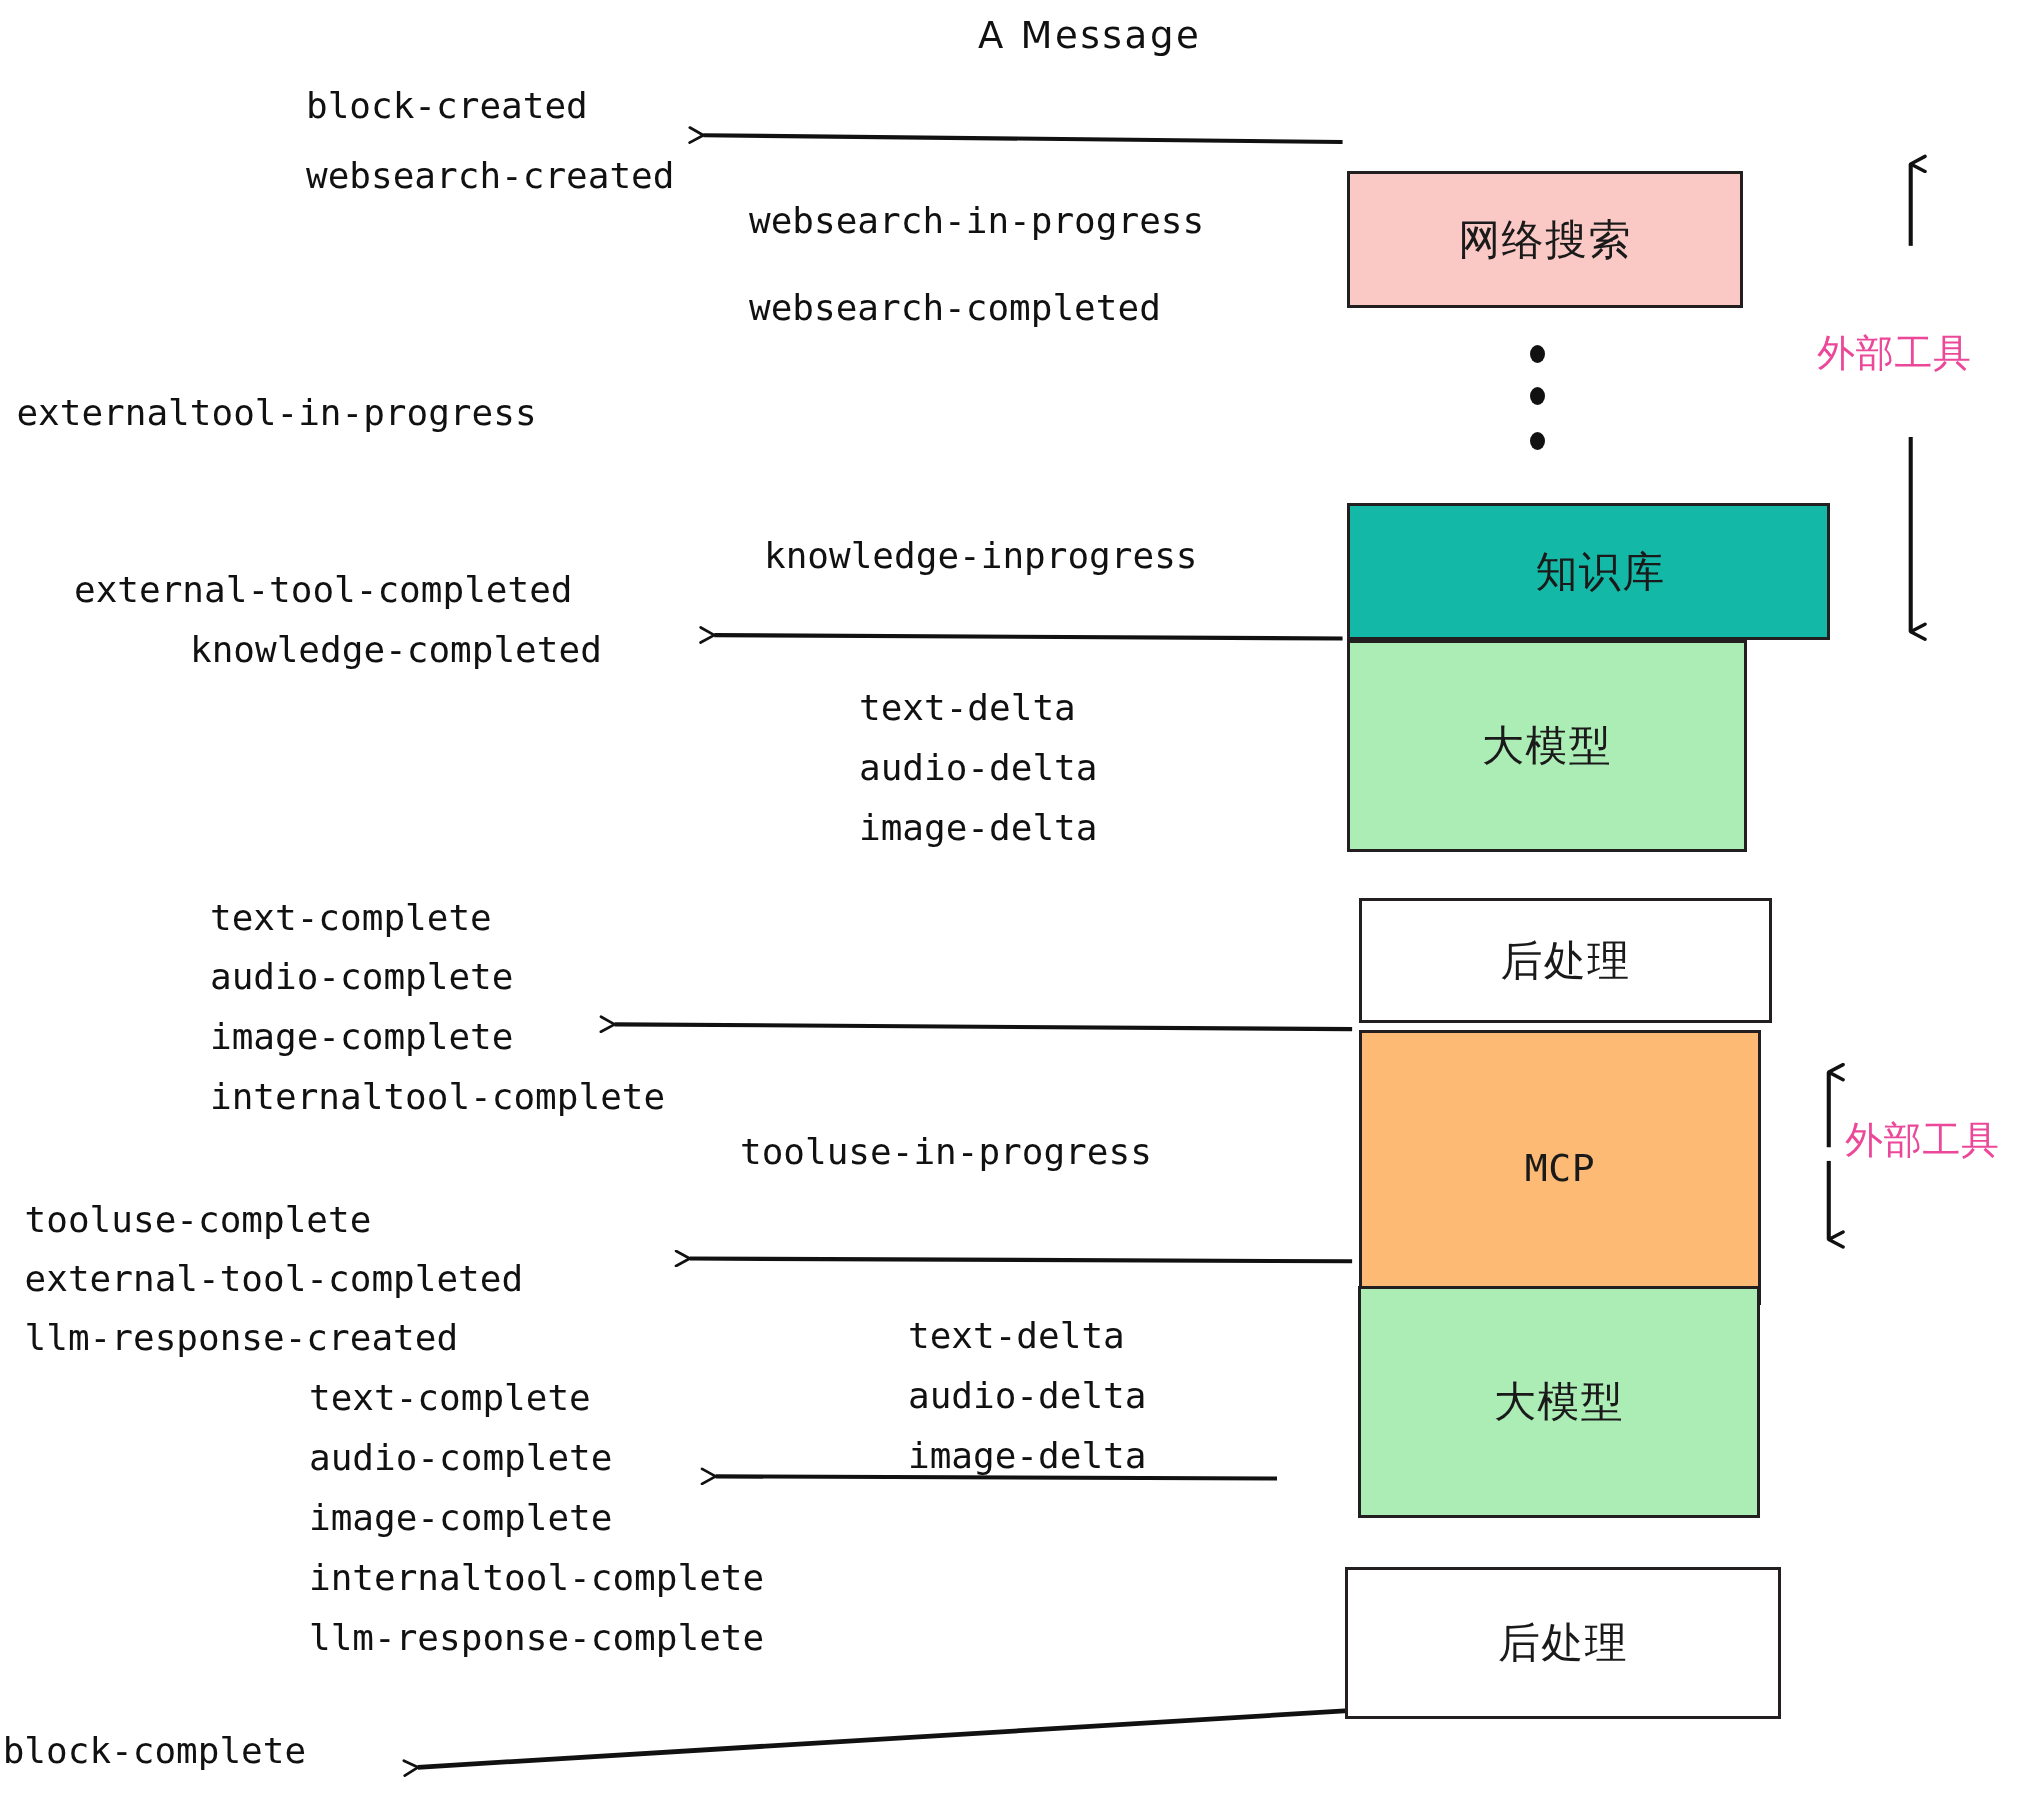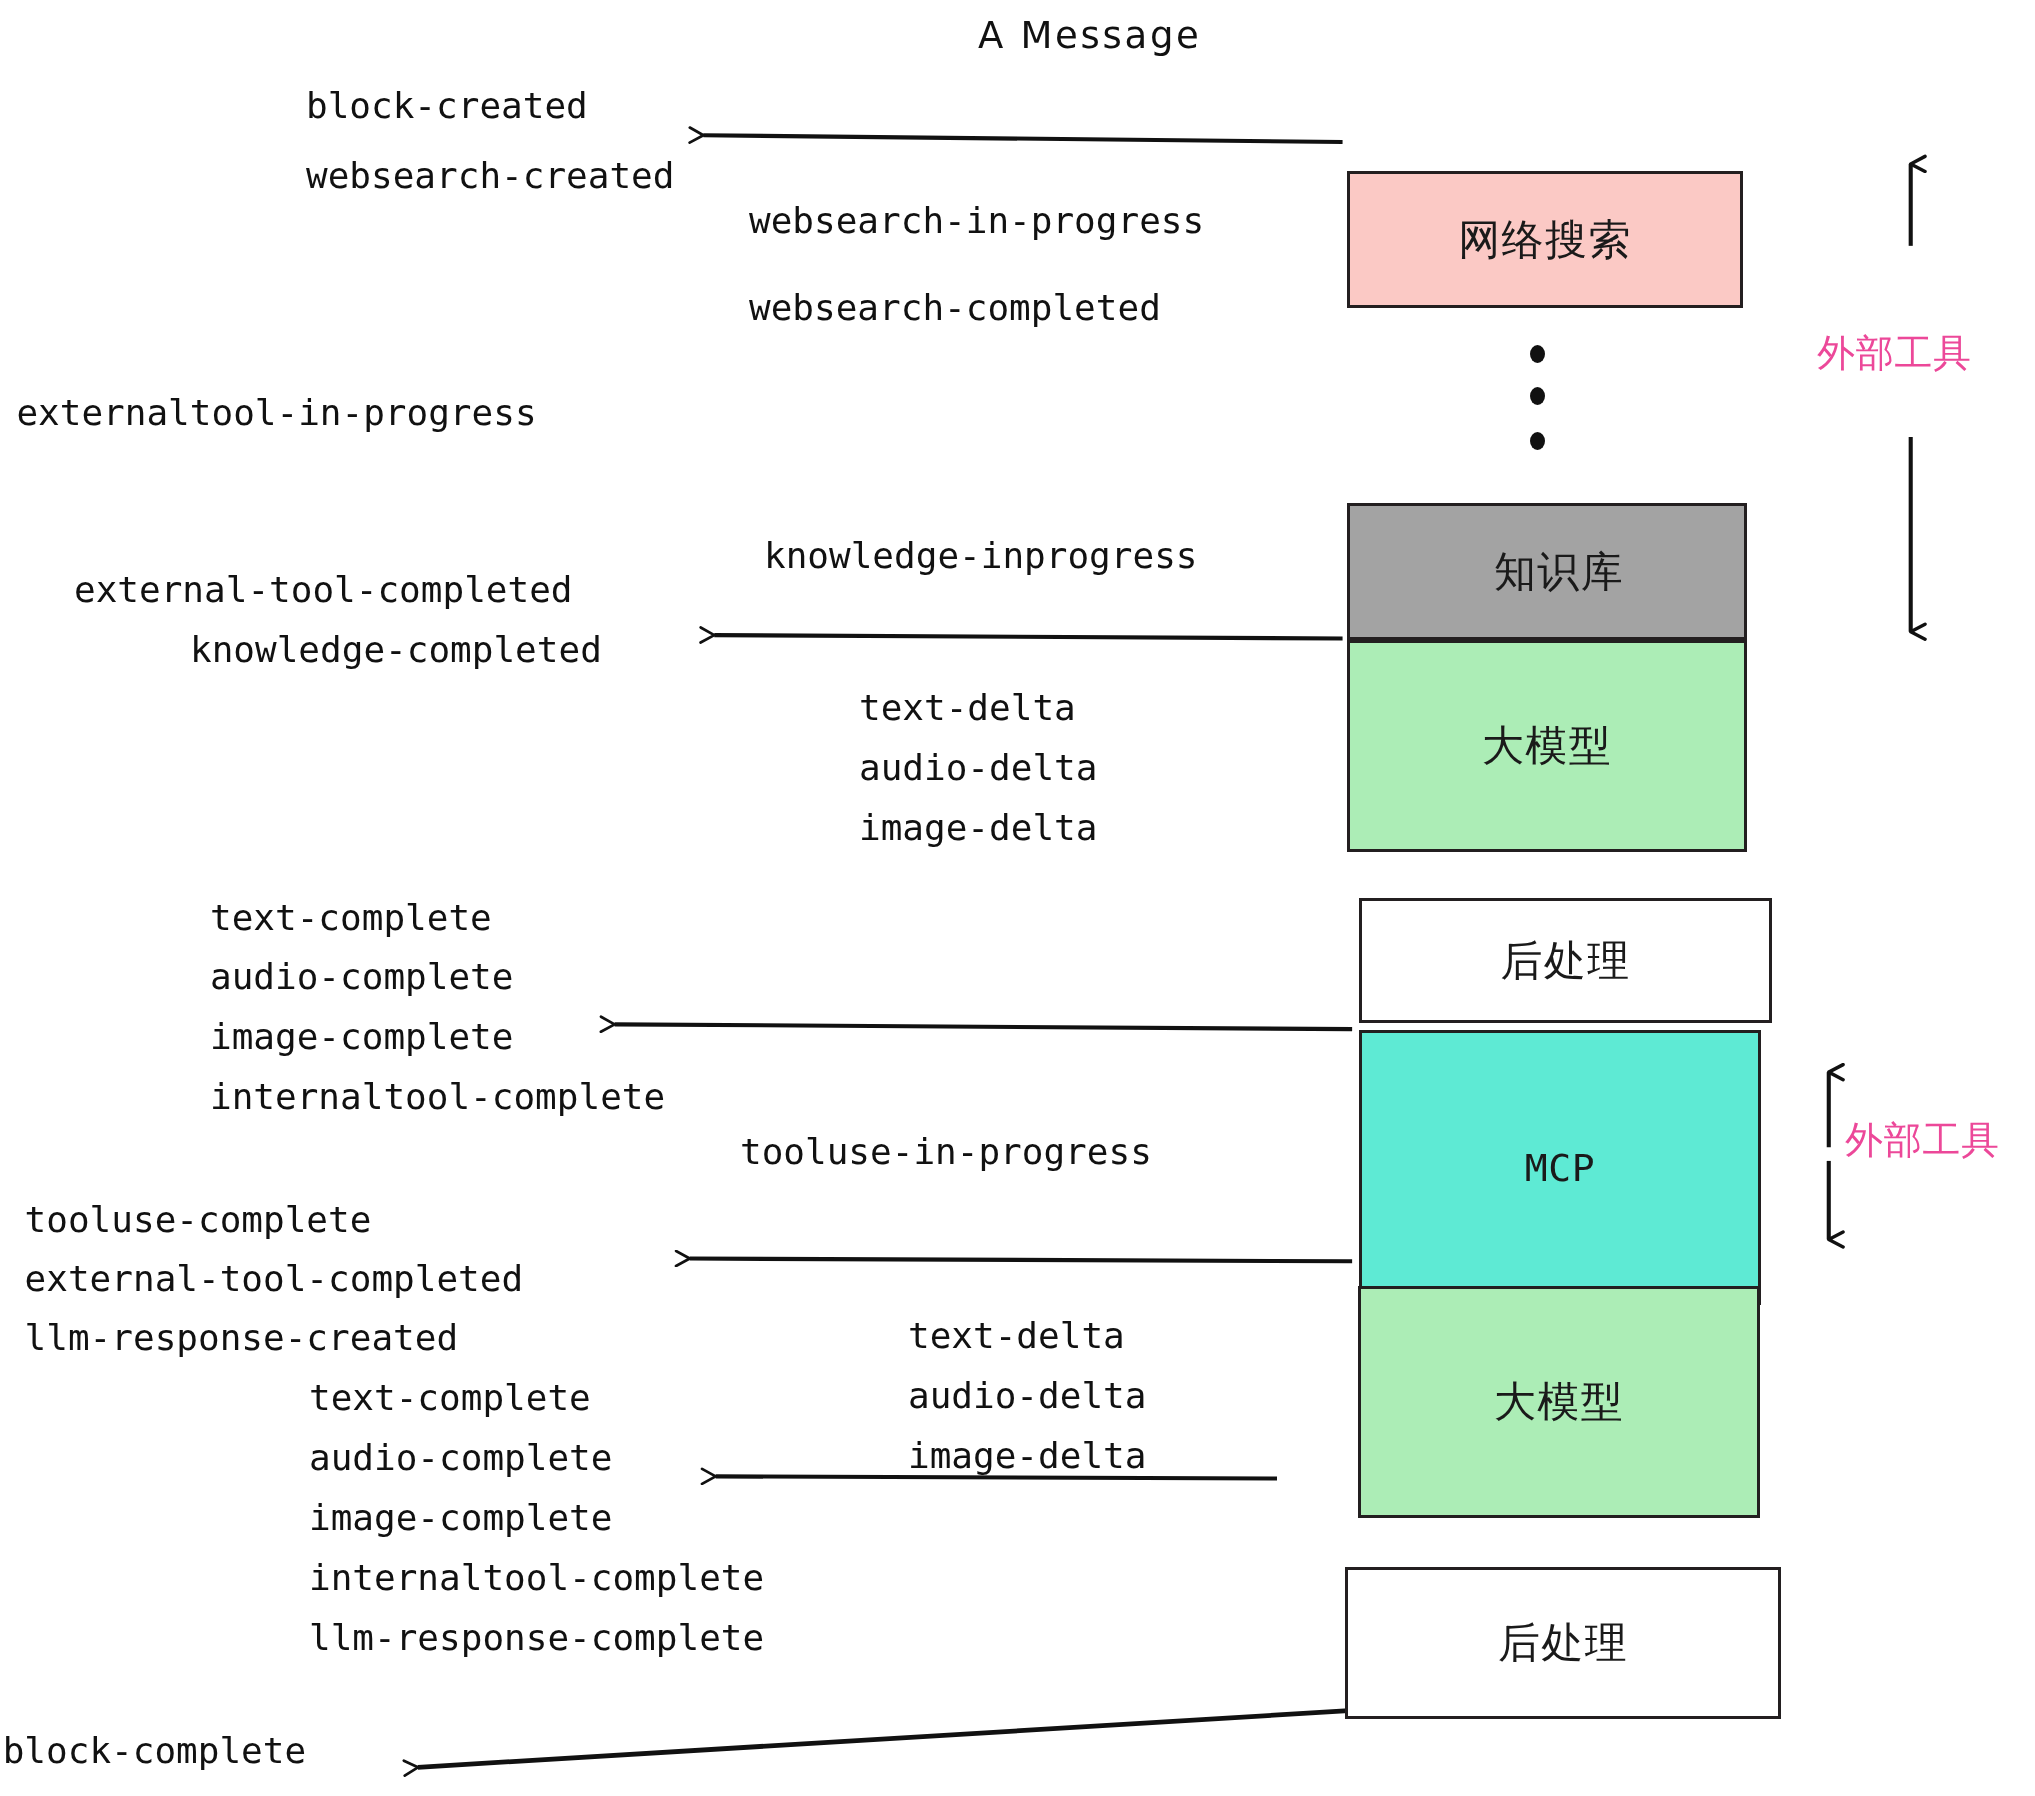--- a/index.html
+++ b/index.html
@@ -110,33 +110,33 @@
     <line x1="2678" y1="1680" x2="2678" y2="1570" stroke="#111111" stroke-width="6" marker-end="url(#ah-up)"></line>
     <line x1="2678" y1="1700" x2="2678" y2="1815" stroke="#111111" stroke-width="6" marker-end="url(#ah-down)"></line>
   </svg>
 
   <div class="title" style="left:978px; top:13.7px;">A Message</div>
 
   <div class="box" style="left:1347px; top:171px; width:396px; height:137px; background:#FBC9C5;">
     <span>网络搜索</span>
   </div>
 
-  <div class="box" style="left:1347px; top:503px; width:400px; height:137px; background:#a3a3a3;padding-left:24px;">
+  <div class="box" style="left:1347px; top:503px; width:483px; height:137px; background:#14b8a6;padding-left:24px;">
     <span>知识库</span>
   </div>
 
   <div class="box" style="left:1347px; top:640px; width:400px; height:212px; background:#ACEDB6;">
     <span>大模型</span>
   </div>
 
   <div class="box" style="left:1359px; top:898px; width:413px; height:125px; background:#FFFFFF;">
     <span>后处理</span>
   </div>
 
-  <div class="box mcp" style="left:1359px; top:1030px; width:402px; height:275px; background:#5eead4;">
+  <div class="box mcp" style="left:1359px; top:1030px; width:402px; height:275px; background:#fdba74;">
     <span>MCP</span>
   </div>
 
   <div class="box" style="left:1358px; top:1286px; width:402px; height:232px; background:#ACEDB6;">
     <span>大模型</span>
   </div>
 
   <div class="box" style="left:1345px; top:1567px; width:436px; height:152px; background:#FFFFFF;">
     <span>后处理</span>
   </div>

